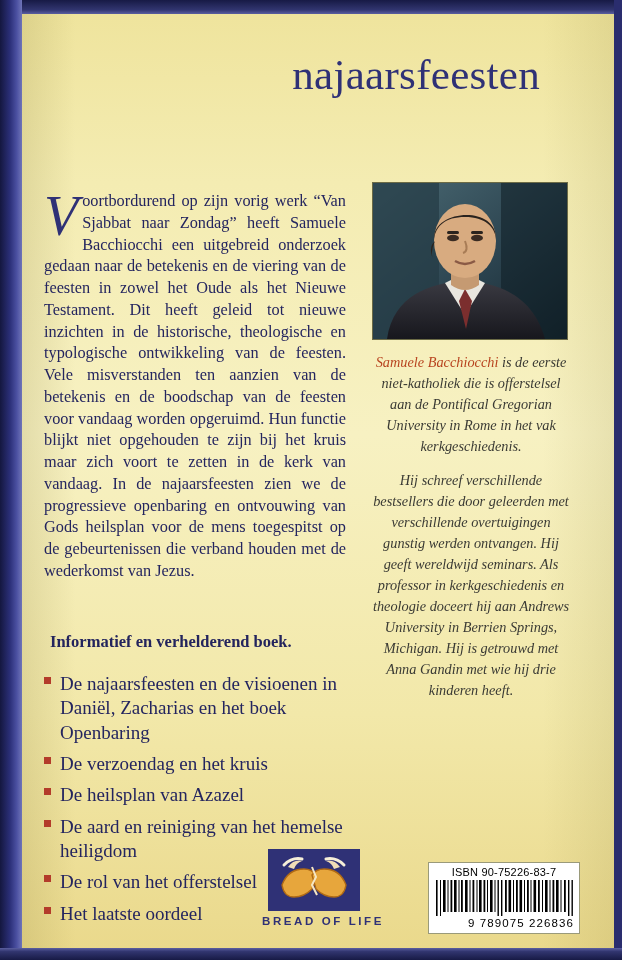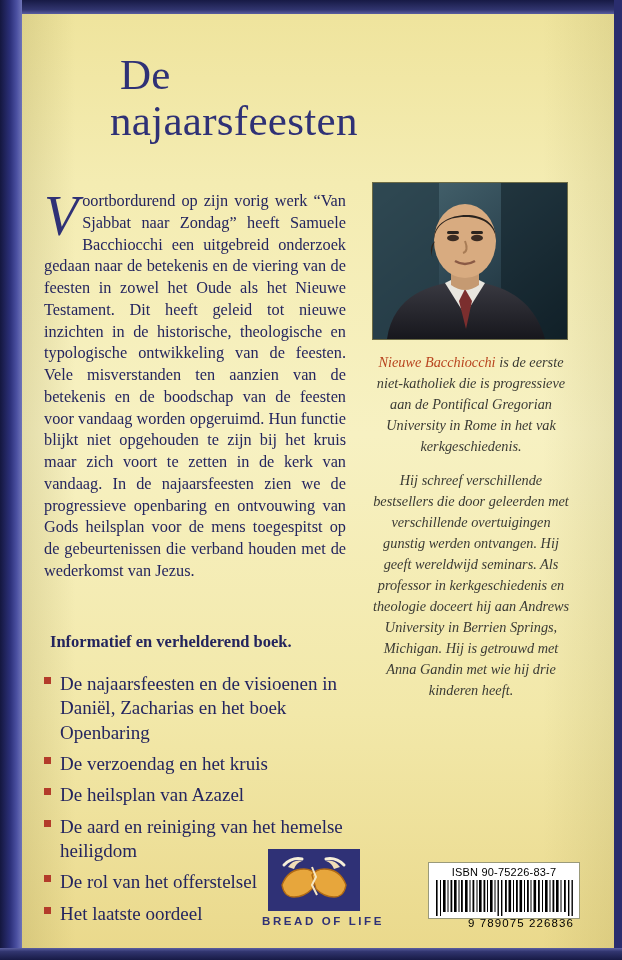--- a/index.html
+++ b/index.html
@@ -62,21 +62,21 @@
     left: 110px; top: 52px;
     width: 430px;
     color: #2f3176;
     font-family: "Liberation Serif", serif;
     font-size: 43px;
     line-height: 1.07;
     font-weight: 400;
     letter-spacing: 0.3px;
   }
   .title .l1 { display: block; padding-left: 10px; }
-  .title .l2 { display: block; }
+  .title .l2 { display: block; text-align: right; }
 
   
   .blurb {
     position: absolute;
     left: 44px; top: 190px;
     width: 302px;
     color: #24255f;
     font-size: 16.3px;
     line-height: 1.335;
     text-align: justify;
@@ -166,21 +166,21 @@
     font-size: 11.5px;
     letter-spacing: 2.6px;
     font-weight: bold;
     font-family: "Liberation Sans", sans-serif;
   }
 
   
   .isbn-box {
     position: absolute;
     left: 428px; top: 862px;
-    width: 152px; height: 57px;
+    width: 152px; height: 72px;
     background: #ffffff;
     border: 1px solid #9a9a7a;
     padding: 3px 5px 2px 5px;
   }
   .isbn-text {
     font-family: "Liberation Sans", sans-serif;
     font-size: 11px;
     color: #000;
     letter-spacing: 0.2px;
     text-align: center;
@@ -206,21 +206,20 @@
 <div class="page">
 
   <div class="frame-top"></div>
   <div class="frame-left"></div>
   <div class="frame-right"></div>
   <div class="frame-bottom"></div>
 
   <div class="cover"></div>
 
   <div class="title">
-    <span class="l1">De</span>
     <span class="l2">najaarsfeesten</span>
   </div>
 
   <div class="blurb">
     <span class="dropcap">V</span><span>oortbordurend op zijn vorig werk “Van Sjabbat naar Zondag” heeft Samuele Bacchiocchi een uitgebreid onderzoek gedaan naar de betekenis en de viering van de feesten in zowel het Oude als het Nieuwe Testament. Dit heeft geleid tot nieuwe inzichten in de historische, theologische en typologische ontwikkeling van de feesten. Vele misverstanden ten aanzien van de betekenis en de boodschap van de feesten voor vandaag worden opgeruimd. Hun functie blijkt niet opgehouden te zijn bij het kruis maar zich voort te zetten in de kerk van vandaag. In de najaarsfeesten zien we de progressieve openbaring en ontvouwing van Gods heilsplan voor de mens toegespitst op de gebeurtenissen die verband houden met de wederkomst van Jezus.</span>
   </div>
 
   <div class="tagline">Informatief en verhelderend boek.</div>
 
   <ul class="bullets">
@@ -266,21 +265,21 @@
       <ellipse cx="104" cy="55" rx="6" ry="3.2" fill="#3a2b22"></ellipse>
       <rect x="74" y="48" width="12" height="3" rx="1.5" fill="#2a231e"></rect>
       <rect x="98" y="48" width="12" height="3" rx="1.5" fill="#2a231e"></rect>
 
       <path d="M92 58 q4 10 -2 12" stroke="#a87c55" stroke-width="2" fill="none"></path>
       <path d="M82 78 q10 6 20 0" stroke="#8a5a45" stroke-width="2.4" fill="none"></path>
     </svg>
   </div>
 
   <div class="bio">
-    <p><span class="name">Nieuwe Bacchiocchi</span><span> is de eerste niet-katholiek die is progressieve aan de Pontifical Gregorian University in Rome in het vak kerkgeschiedenis.</span></p>
+    <p><span class="name">Samuele Bacchiocchi</span><span> is de eerste niet-katholiek die is offerstelsel aan de Pontifical Gregorian University in Rome in het vak kerkgeschiedenis.</span></p>
     <p>Hij schreef verschillende bestsellers die door geleerden met verschillende overtuigingen gunstig werden ontvangen. Hij geeft wereldwijd seminars. Als professor in kerkgeschiedenis en theologie doceert hij aan Andrews University in Berrien Springs, Michigan. Hij is getrouwd met Anna Gandin met wie hij drie kinderen heeft.</p>
   </div>
 
   <div class="logo-box">
     <svg width="72" height="50" viewBox="0 0 72 50">
       <path d="M4 30 q6 -16 22 -16 q8 0 12 6 l-4 14 q-8 8 -18 8 q-10 0 -12 -12 z" fill="#e7a63c" stroke="#b06a14" stroke-width="1.4"></path>
       <path d="M68 30 q-6 -16 -22 -16 q-8 0 -12 6 l4 14 q8 8 18 8 q10 0 12 -12 z" fill="#e7a63c" stroke="#b06a14" stroke-width="1.4"></path>
       <path d="M34 12 l4 10 l-4 8 l5 10" stroke="#f6e7c4" stroke-width="2" fill="none"></path>
       <path d="M10 12 q6 -8 14 -6 q-6 2 -8 8 z" fill="#f0ddb6"></path>
       <path d="M62 12 q-6 -8 -14 -6 q6 2 8 8 z" fill="#f0ddb6"></path>

